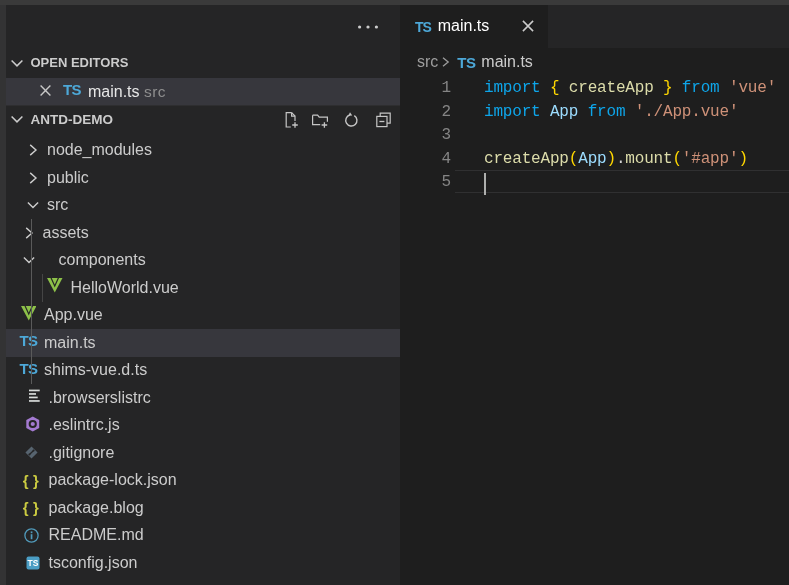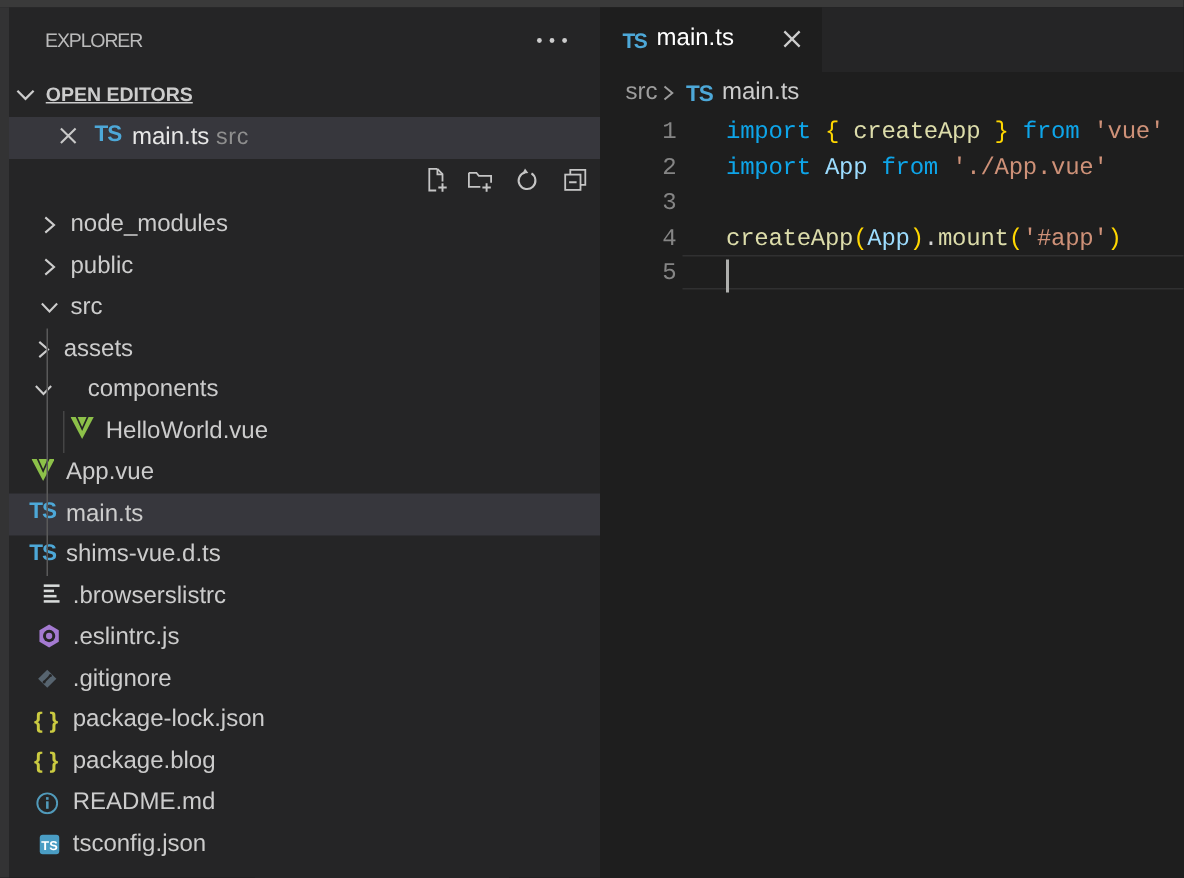--- a/index.html
+++ b/index.html
@@ -45,51 +45,58 @@
   .id{color:#9cdcfe;}.pl{color:#d4d4d4;}
   #cursor{left:84px;top:168.75px;width:1.5px;height:22px;background:#aeafad;}
   #watermark{right:11px;top:552px;font-size:17px;letter-spacing:-0.45px;color:rgba(255,255,255,0.60);}
 </style>
 </head>
 <body>
 <div class="abs" id="topbar"></div>
 <div class="abs" id="activity"></div>
 
 <div class="abs" id="sidebar">
-  <div class="abs" id="sb-title">EXPLORER</div>
   <div class="abs" id="sb-more">
     <svg width="22" height="22" viewBox="0 0 22 22">
         <g fill="#cccccc">
       <circle cx="2.6" cy="11" r="1.6"></circle>
           <circle cx="11" cy="11" r="1.6"></circle>
           <circle cx="19.4" cy="11" r="1.6"></circle>
     </g>
       </svg>
   </div>
 
-  <div class="sechdr abs" style="top:44.5px;text-decoration:underline;">
+  <div class="sechdr abs" style="top:44.5px;">
     <span class="twist">
         <svg width="14" height="14" viewBox="0 0 14 14">
           <path d="M1.6 4.5 L7 9.9 L12.4 4.5" stroke="#cccccc" stroke-width="1.5" fill="none"></path>
         </svg>
       </span>
     <span class="lbl">OPEN EDITORS</span>
   </div>
 
   <div class="abs" id="oe-row">
     <span style="margin-left:33.5px;display:flex;position:relative;top:-1.5px;">
       <svg width="13" height="13" viewBox="0 0 13 13">
           <path d="M1.6 1.6 L11.4 11.4 M11.4 1.6 L1.6 11.4" stroke="#c8c8c8" stroke-width="1.4" fill="none"></path>
         </svg>
     </span>
     <span class="tsbadge" style="margin-left:11px;">TS</span>
     <span style="margin-left:7px;font-size:16px;color:#e7e7e7;">main.ts</span>
     <span style="margin-left:4.5px;font-size:15.5px;color:#8f8f8f;letter-spacing:0.4px;">src</span>
   </div>
 
+  <div class="sechdr abs" style="top:100.25px;border-top:1px solid #2e2e30;box-sizing:border-box;">
+    <span class="twist">
+        <svg width="14" height="14" viewBox="0 0 14 14">
+          <path d="M1.6 4.5 L7 9.9 L12.4 4.5" stroke="#cccccc" stroke-width="1.5" fill="none"></path>
+        </svg>
+      </span>
+    <span class="lbl" style="font-size:13.5px;">ANTD-DEMO</span>
+  </div>
 
   <div class="abs" style="top:106px;left:276px;width:18px;height:24px;">
     <svg width="17" height="18" viewBox="0 0 17 18" fill="none" stroke="#c5c5c5" stroke-width="1.2">
         <path d="M9.6 1.6 H4.2 V16 h4.6"></path>
         <path d="M9.6 1.6 l3.4 3.4 v5"></path>
         <path d="M9.6 1.6 v3.6 h3.4"></path>
         <path d="M13 11.2 v5.6 M10.2 14 h5.6" stroke-width="1.3"></path>
       </svg>
   </div>
   <div class="abs" style="top:106px;left:305.5px;width:20px;height:24px;">

